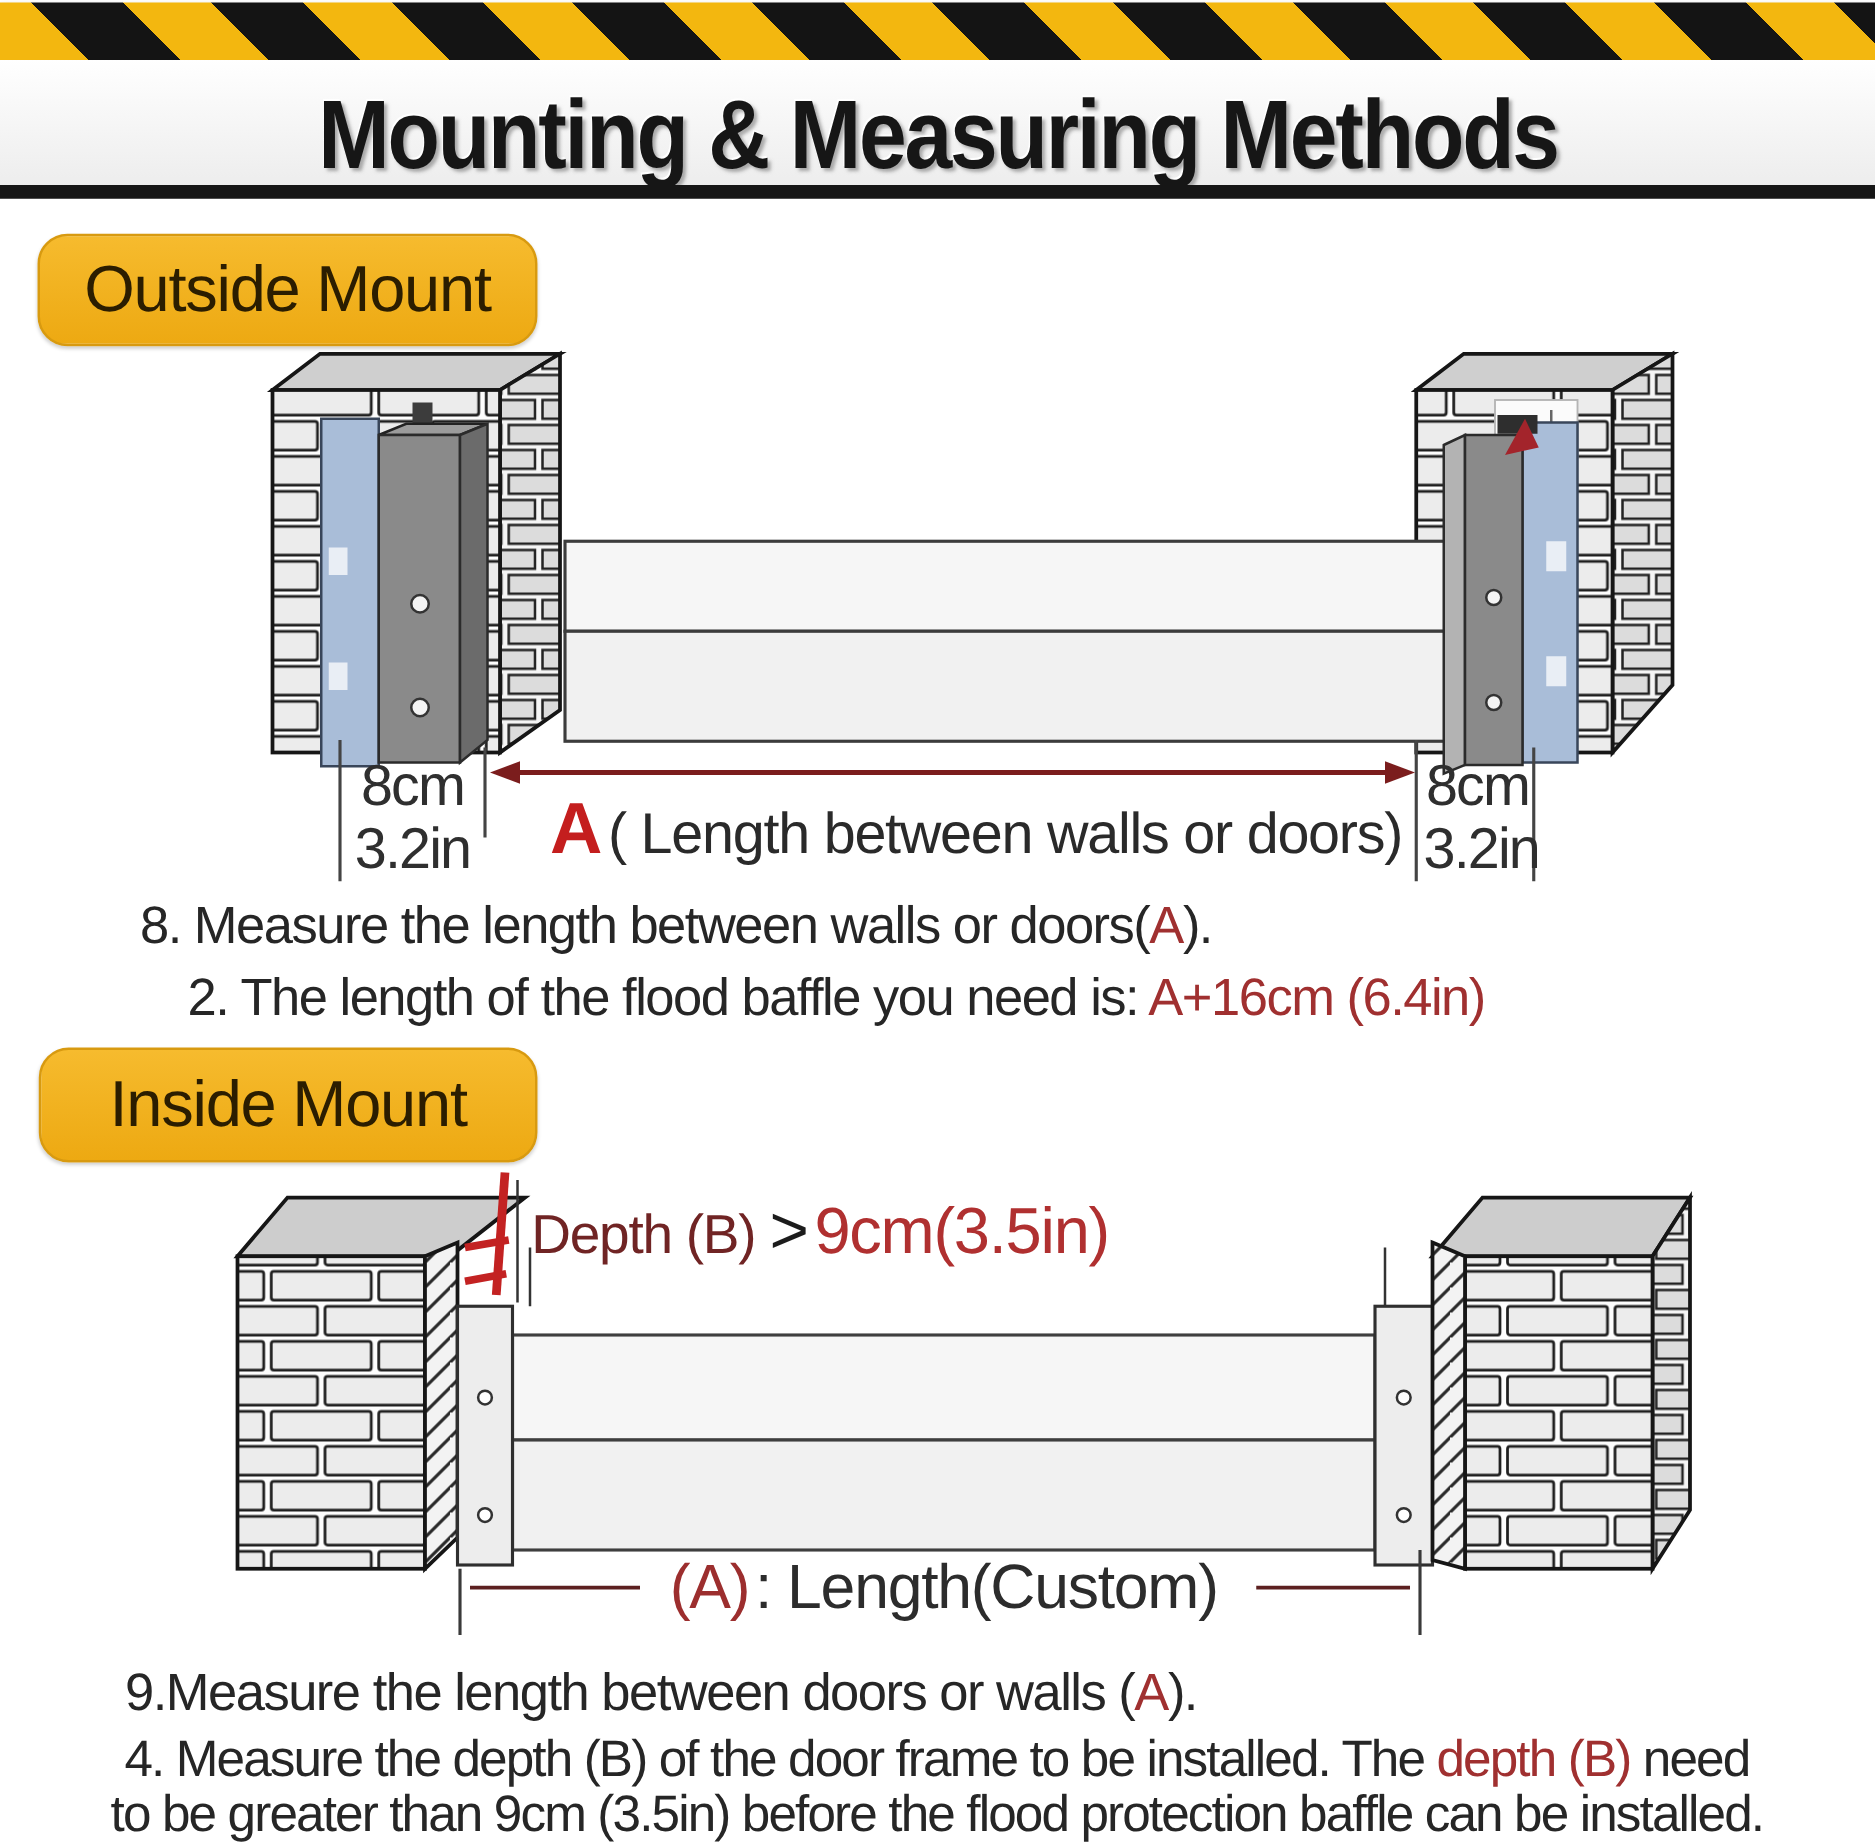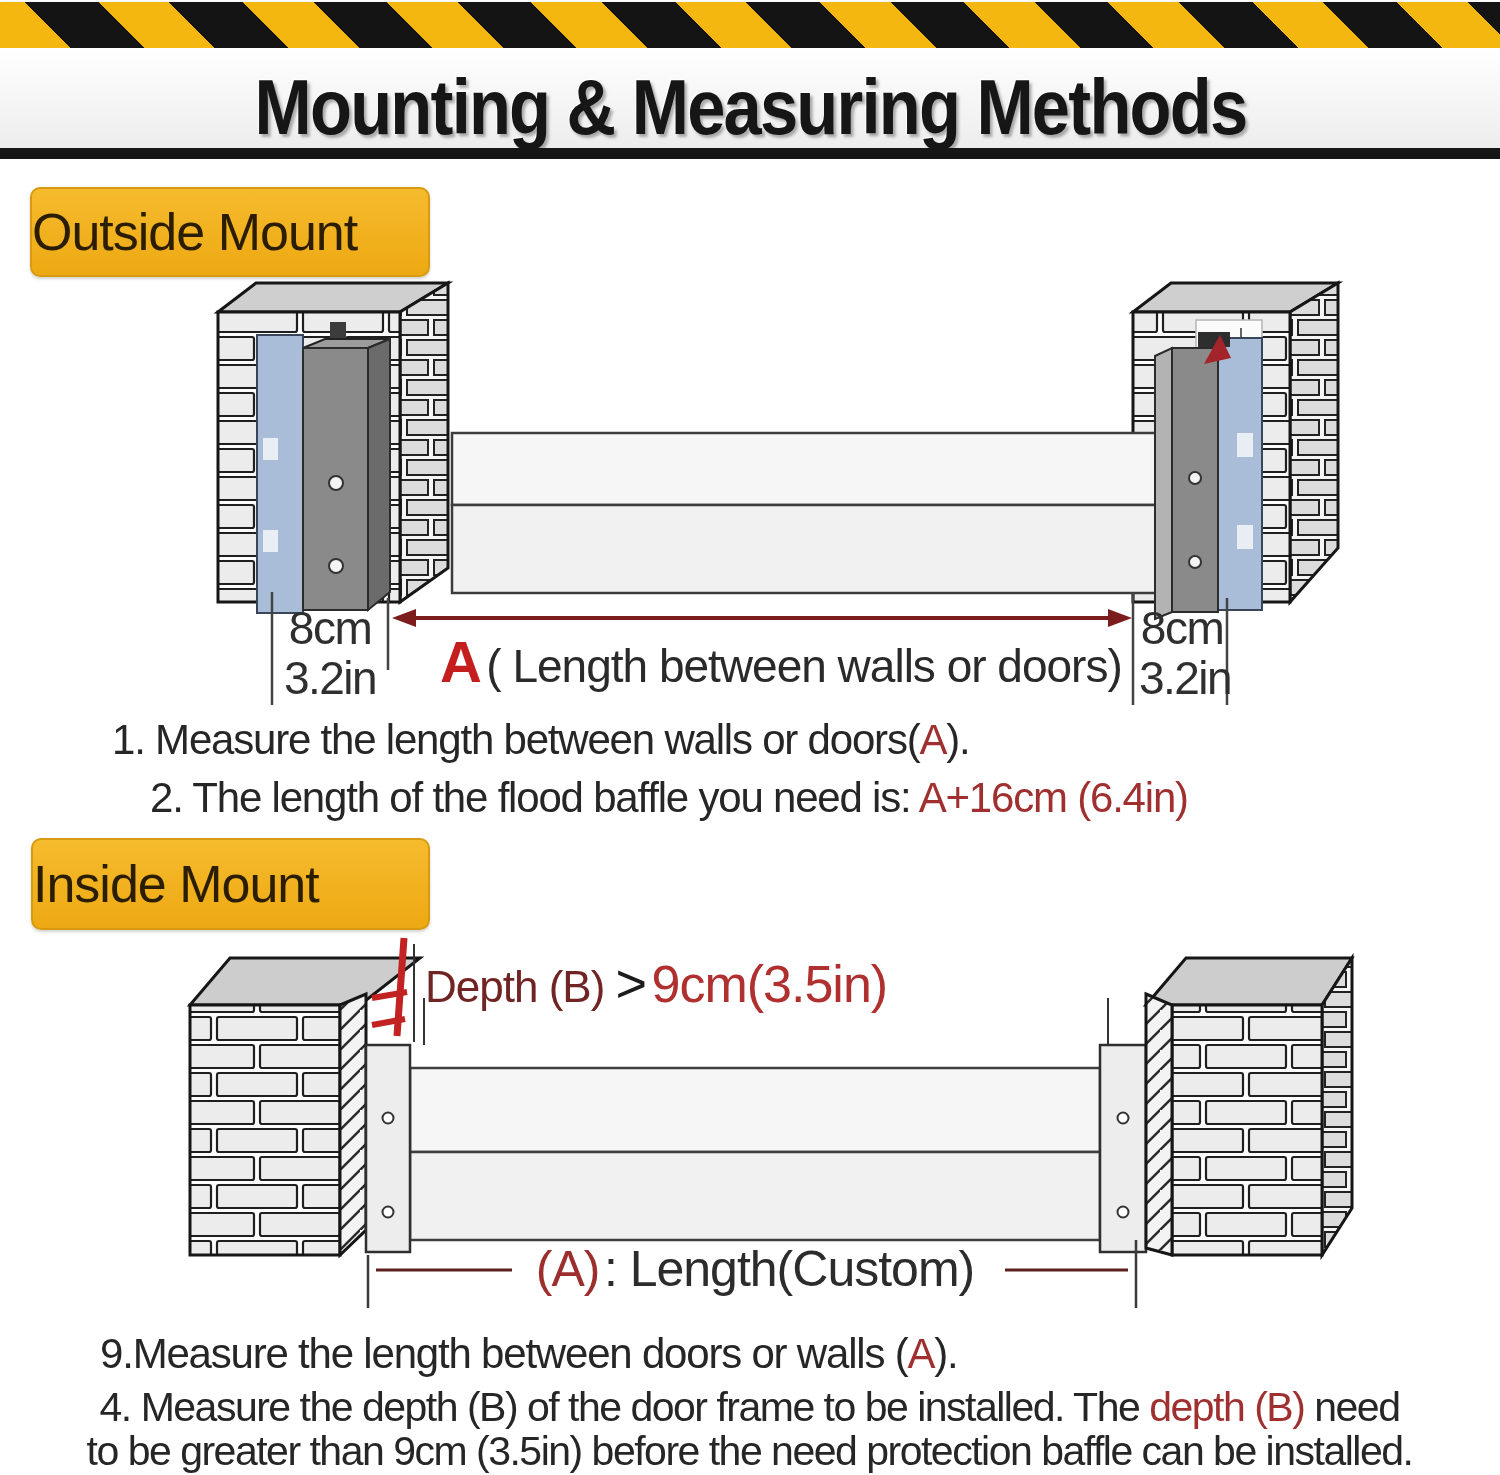--- a/index.html
+++ b/index.html
@@ -11,22 +11,22 @@
         background:repeating-linear-gradient(45deg,#f3b70f 0 50px,#141414 50px 102px);
         box-shadow:0 3px 5px rgba(0,0,0,.28);}
   .titlebar{position:absolute;left:0;top:48px;width:1500px;height:100px;
             background:linear-gradient(#ffffff,#ededed);text-align:center;}
   .title{display:inline-block;margin-top:14px;font-size:78px;font-weight:bold;
          letter-spacing:-2px;color:#161616;transform:scaleX(.88);transform-origin:center;
          text-shadow:3px 3px 3px rgba(110,110,110,.55), -1px -1px 0 #ffffff;white-space:nowrap;}
   .blackbar{position:absolute;left:0;top:148px;width:1500px;height:11px;background:#161616;}
 
   
-  .badge{position:absolute;border-radius:10px;background:linear-gradient(#f6bb2e,#eda912);
-         border:2px solid #d89a10;display:flex;align-items:center;
+  .badge{position:absolute;border-radius:24px;background:linear-gradient(#f6bb2e,#eda912);
+         border:2px solid #d89a10;display:flex;align-items:center;justify-content:center;
          box-shadow:0 2px 3px rgba(0,0,0,.18);}
   .badge span{font-size:52px;color:#2b1d00;letter-spacing:-1px;white-space:nowrap;}
   .badge.outside{left:30px;top:187px;width:396px;height:86px;}
   .badge.inside{left:31px;top:838px;width:395px;height:88px;}
 
   
   svg{position:absolute;left:0;}
   #diagram1{top:278px;}
   #diagram2{top:930px;}
   text{font-family:"Liberation Sans","DejaVu Sans",sans-serif;}
@@ -132,21 +132,21 @@
       <text x="1182" y="366" text-anchor="middle" font-size="46" letter-spacing="-1.5" fill="#2f2f2f">8cm</text>
       <text x="1185" y="416" text-anchor="middle" font-size="46" letter-spacing="-1.5" fill="#2f2f2f">3.2in</text>
       <text x="440" y="404" text-anchor="start">
         <tspan font-size="58" font-weight="bold" fill="#c41e1e">A</tspan>
         <tspan font-size="46" letter-spacing="-1" fill="#2a2a2a">( Length between walls or doors)</tspan>
       </text>
     </g>
   </svg>
 
   <div class="step step1">
-    <span>1. Measure the length between walls or doors(</span><span class="red">A</span><span>).</span>
+    <span>8. Measure the length between walls or doors(</span><span class="red">A</span><span>).</span>
   </div>
   <div class="step step2">
     <span>2. The length of the flood baffle you need is: </span><span class="red">A+16cm (6.4in)</span>
   </div>
 
   <svg id="diagram2" width="1500" height="398" viewBox="0 0 1500 398">
 
     <g>
       <polygon points="190,75 230,28 420,28 360,75" fill="#cdcdcd" stroke="#161616" stroke-width="3"></polygon>
       <rect x="190" y="75" width="150" height="250" fill="url(#bf)" stroke="#161616" stroke-width="3"></rect>
@@ -200,16 +200,16 @@
         <tspan font-size="50" letter-spacing="-1" fill="#2c2c2c">: Length(Custom)</tspan>
       </text>
     </g>
   </svg>
 
   <div class="step bstep1">
     <span>9.Measure the length between doors or walls (</span><span class="red">A</span><span>).</span>
   </div>
   <div class="step bstep2">
     <span>4. Measure the depth (B) of the door frame to be installed. The </span><span class="red">depth (B)</span><span> need</span><br>
-    <span>to be greater than 9cm (3.5in) before the need protection baffle can be installed.</span>
+    <span>to be greater than 9cm (3.5in) before the flood protection baffle can be installed.</span>
   </div>
 
 </div>
 
 </body></html>

